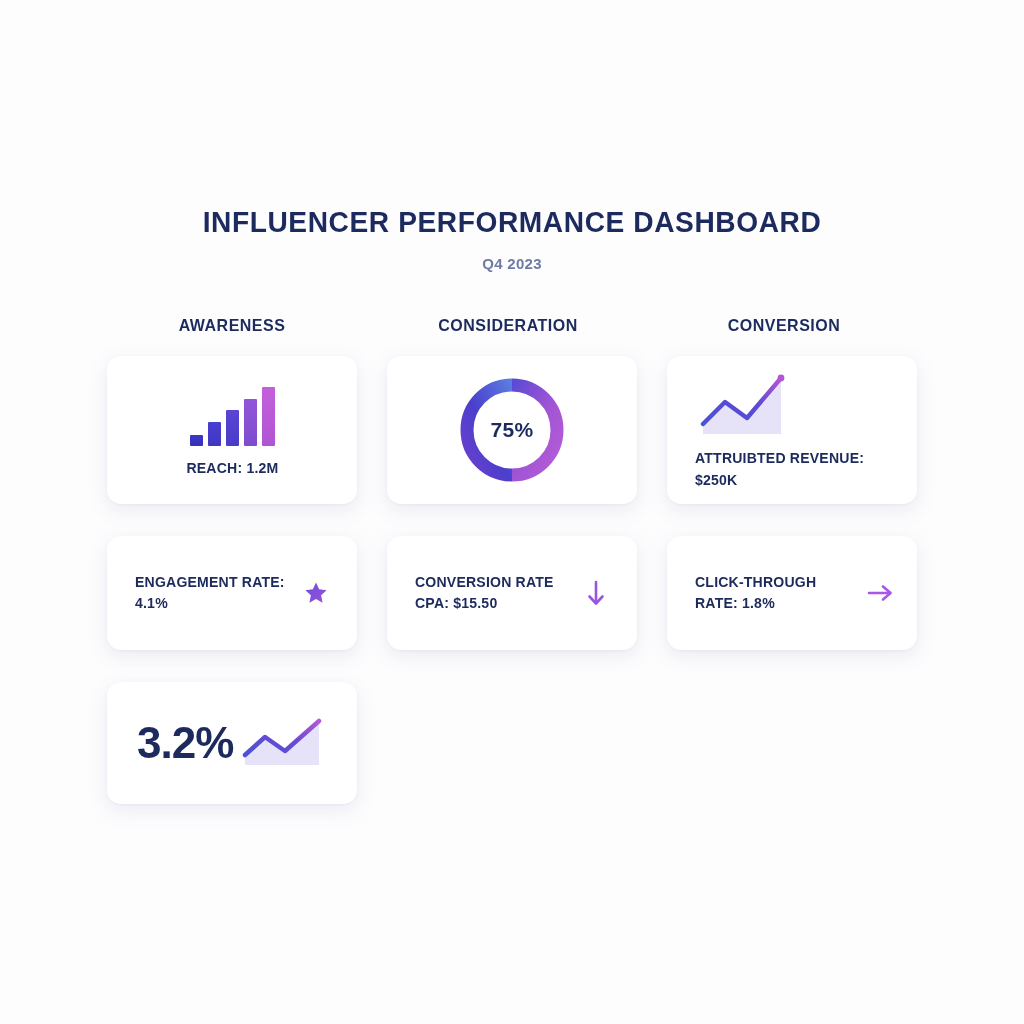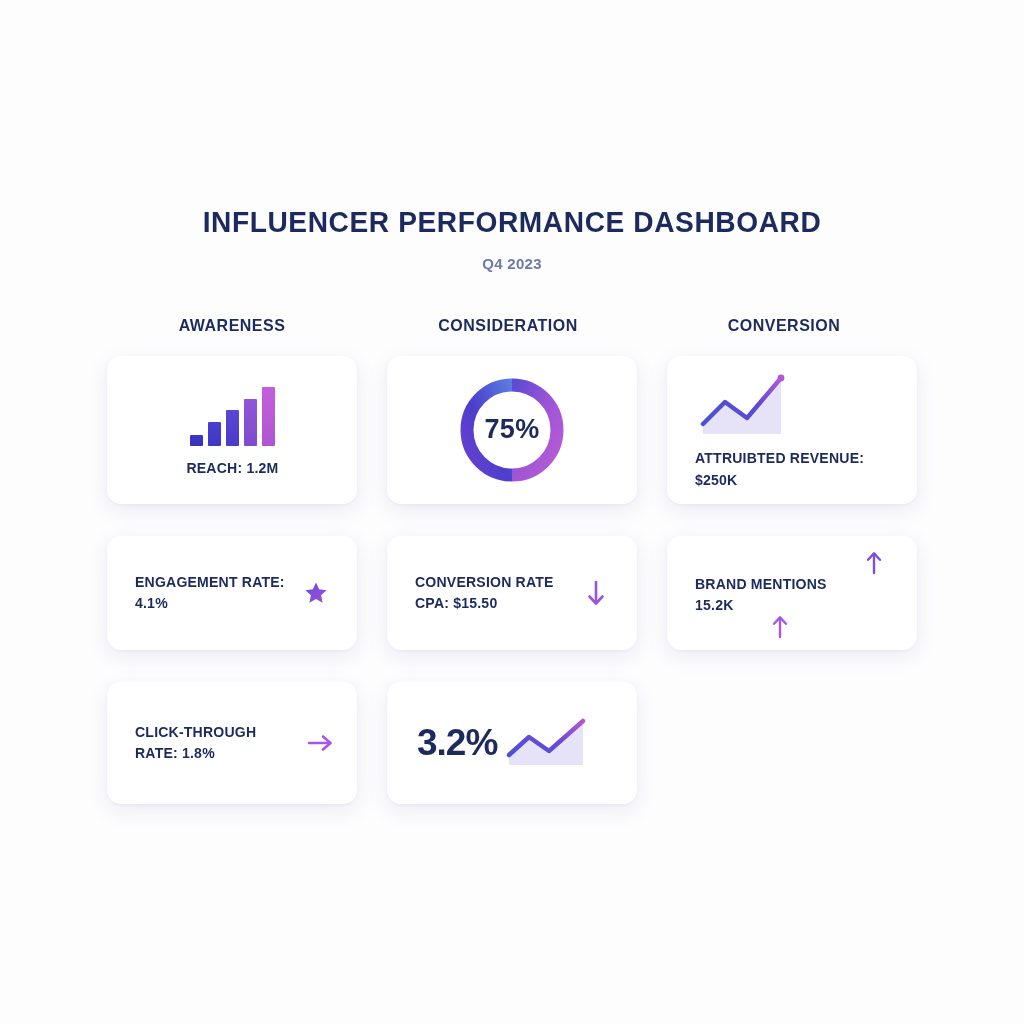--- a/index.html
+++ b/index.html
@@ -63,29 +63,29 @@
   }
 
   
   .bars{display:flex;align-items:flex-end;gap:5px;height:62px;}
   .bar{width:13px;border-radius:1px;}
 
   
   .donut-wrap{position:relative;width:104px;height:104px;}
   .donut-pct{
     position:absolute;inset:0;display:flex;align-items:center;justify-content:center;
-    font-size:27px;font-weight:bold;color:#1c2a5e;letter-spacing:.3px;
+    font-size:21px;font-weight:bold;color:#1c2a5e;letter-spacing:.3px;
   }
 
   
   .bigstat{
     display:flex;align-items:center;gap:6px;height:100%;
     padding-left:30px;box-sizing:border-box;
   }
-  .bigstat-val{font-size:37px;font-weight:bold;color:#1c2a5e;letter-spacing:-1px;}
+  .bigstat-val{font-size:44px;font-weight:bold;color:#1c2a5e;letter-spacing:-1px;}
 
   
   .icon-right{
     position:absolute;right:28px;top:50%;transform:translateY(-50%);
     width:26px;height:30px;
   }
   .icon-abs{position:absolute;width:22px;height:30px;}
 </style>
 </head>
 <body>
@@ -179,37 +179,20 @@
         <div class="label">CONVERSION RATE CPA: $15.50</div>
       </div>
       <svg class="icon-right" viewBox="0 0 24 30">
         <g stroke="#9a55e0" stroke-width="2.6" fill="none" stroke-linecap="round" stroke-linejoin="round">
           <line x1="12" y1="4" x2="12" y2="25"></line>
           <polyline points="5.5,18.5 12,25.5 18.5,18.5"></polyline>
         </g>
       </svg>
     </div>
 
-    <div class="card">
-      <div class="card-text" style="top:52%;">
-        <div class="label">BRAND MENTIONS 15.2K</div>
-      </div>
-      <svg class="icon-abs" style="right:32px;top:12px;" viewBox="0 0 24 30">
-        <g stroke="#7c4fe0" stroke-width="2.6" fill="none" stroke-linecap="round" stroke-linejoin="round">
-          <line x1="12" y1="26" x2="12" y2="5"></line>
-          <polyline points="5.5,11.5 12,4.5 18.5,11.5"></polyline>
-        </g>
-      </svg>
-      <svg class="icon-abs" style="left:102px;bottom:8px;" viewBox="0 0 24 30">
-        <g stroke="#a855e8" stroke-width="2.6" fill="none" stroke-linecap="round" stroke-linejoin="round">
-          <line x1="12" y1="26" x2="12" y2="5"></line>
-          <polyline points="5.5,11.5 12,4.5 18.5,11.5"></polyline>
-        </g>
-      </svg>
-    </div>
 
     <div class="card">
       <div class="card-text" style="right:60px;">
         <div class="label">CLICK-THROUGH RATE: 1.8%</div>
       </div>
       <svg class="icon-right" style="width:30px;height:24px;right:22px;" viewBox="0 0 30 24">
         <g stroke="#a855e8" stroke-width="2.6" fill="none" stroke-linecap="round" stroke-linejoin="round">
           <line x1="4" y1="12" x2="25" y2="12"></line>
           <polyline points="18,5.5 25.5,12 18,18.5"></polyline>
         </g>

